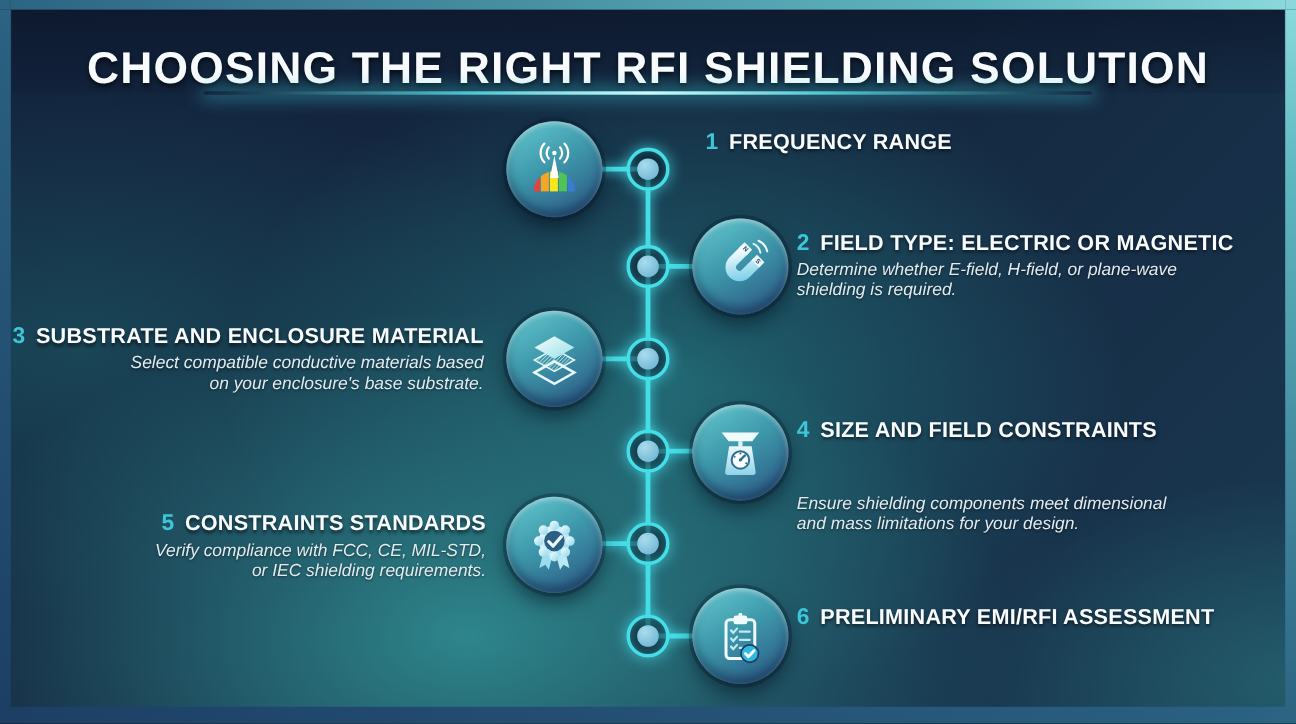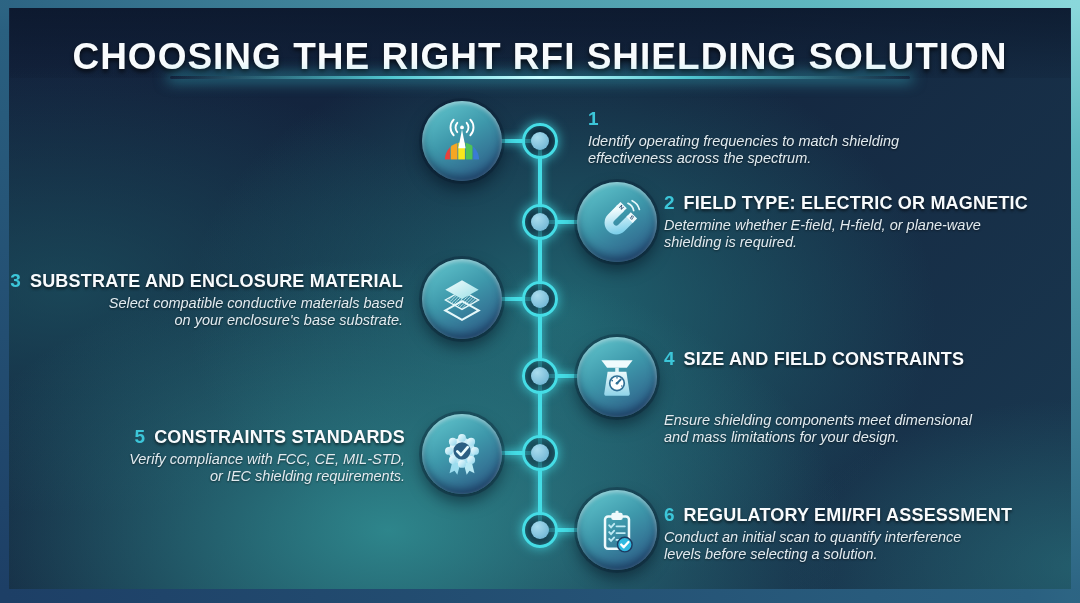--- a/index.html
+++ b/index.html
@@ -250,22 +250,22 @@
           <line x1="23.5" y1="33.5" x2="29" y2="33.5"></line>
       </g>
       <circle cx="31.5" cy="38" r="7" fill="#2fb9e0" stroke="#1d3c62" stroke-width="1.4"></circle>
       <path d="M28 38 l2.4 2.6 l4.6 -5" stroke="#ffffff" stroke-width="2.2" fill="none" stroke-linecap="round" stroke-linejoin="round"></path>
     </svg>
   </div>
 
   <div class="text-block tb-right tb-1">
     <div class="step-head">
       <span class="step-num">1</span>
-    </div>
-    <div class="step-desc">Identify operating frequencies to match shielding effectiveness across the spectrum.</div>
+      <span class="step-title">FREQUENCY RANGE</span>
+    </div>
   </div>
 
   <div class="text-block tb-right tb-2">
     <div class="step-head">
       <span class="step-num">2</span>
       <span class="step-title">FIELD TYPE: ELECTRIC OR MAGNETIC</span>
     </div>
     <div class="step-desc">Determine whether E-field, H-field, or plane-wave shielding is required.</div>
   </div>
 
@@ -289,20 +289,19 @@
     <div class="step-head">
       <span class="step-num">5</span>
       <span class="step-title">CONSTRAINTS STANDARDS</span>
     </div>
     <div class="step-desc">Verify compliance with FCC, CE, MIL-STD, or IEC shielding requirements.</div>
   </div>
 
   <div class="text-block tb-right tb-6">
     <div class="step-head">
       <span class="step-num">6</span>
-      <span class="step-title">REGULATORY EMI/RFI ASSESSMENT</span>
-    </div>
-    <div class="step-desc">Conduct an initial scan to quantify interference levels before selecting a solution.</div>
+      <span class="step-title">PRELIMINARY EMI/RFI ASSESSMENT</span>
+    </div>
   </div>
 
 </div>
 
 <div class="frame-overlay"></div>
 
 </body></html>

